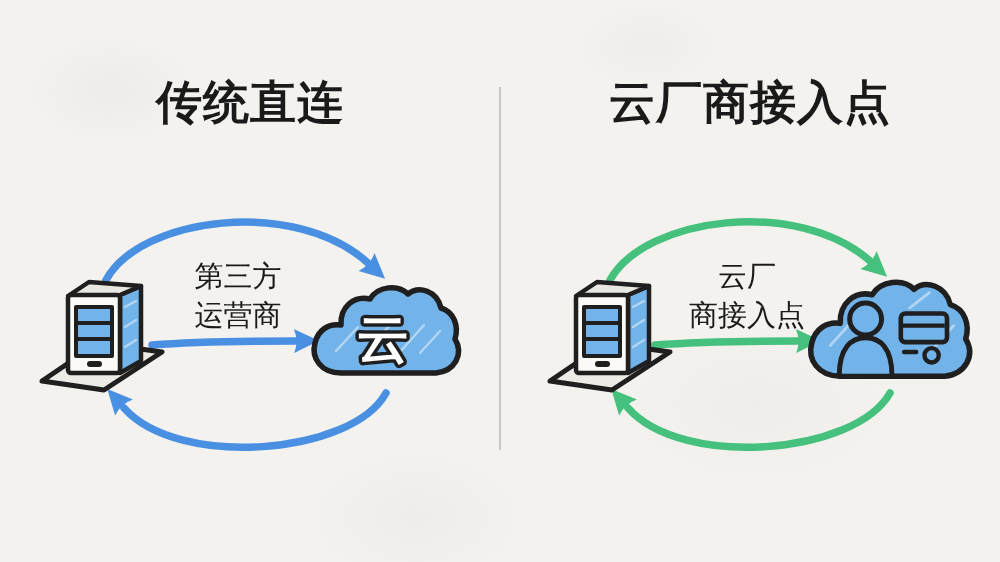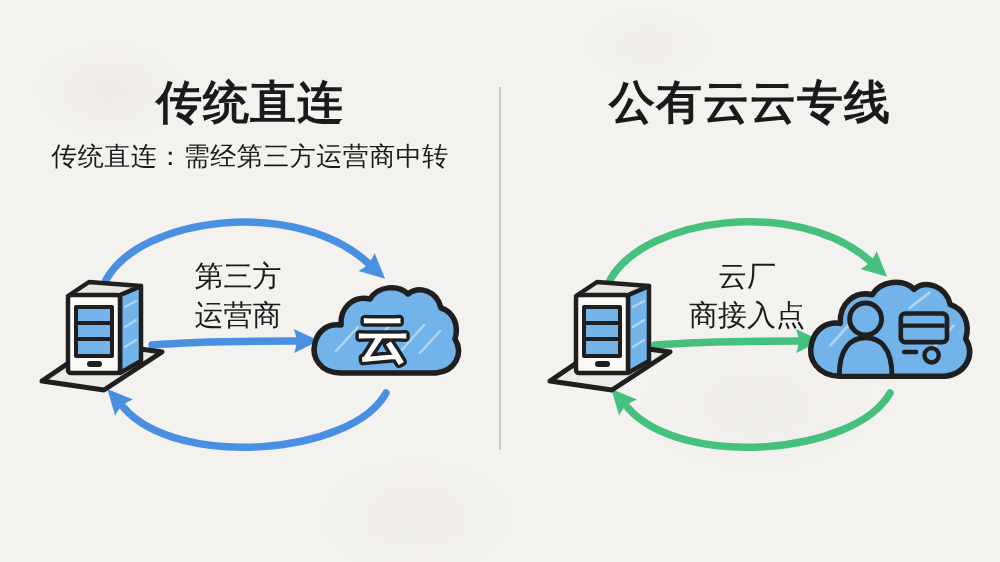--- a/index.html
+++ b/index.html
@@ -84,21 +84,20 @@
       C 156 73 147 90 128 92 Z"></path>
 
     <path id="arrow-head" d="M -6 -12 L 19 0 L -6 12 Q -1 0 -6 -12 Z"></path>
   </defs>
 </svg>
 
 <div class="canvas">
 
   <div class="half left">
     <h1 class="title">传统直连</h1>
-    <p class="subtitle">传统直连：需经第三方运营商中转</p>
 
     <svg class="scene" viewBox="0 0 500 300">
 
       <g>
         <path class="arrow blue" d="M 106 85 C 140 22 295 2 368 68"></path>
         <use href="#arrow-head" class="head blue" transform="translate(371,71) rotate(42)"></use>
       </g>
       <g>
         <path class="arrow blue" d="M 152 150 C 200 146 255 146 296 146"></path>
         <use href="#arrow-head" class="head blue" transform="translate(300,146) rotate(-1)"></use>
@@ -119,21 +118,21 @@
         <use href="#cloud-shape" class="f-blue ink" stroke-width="5.5" stroke-linejoin="round"></use>
         <path class="scribble" d="M 28 70 l 22 -24 M 52 78 l 30 -34 M 84 80 l 32 -36 M 112 72 l 20 -22"></path>
         <text class="cloud-glyph" x="75" y="76">云</text>
       </g>
     </svg>
   </div>
 
   <div class="divider"></div>
 
   <div class="half right">
-    <h1 class="title">公有云云专线</h1>
+    <h1 class="title">云厂商接入点</h1>
 
     <svg class="scene" viewBox="0 0 500 300">
 
       <g>
         <path class="arrow green" d="M 110 85 C 145 22 298 2 370 66"></path>
         <use href="#arrow-head" class="head green" transform="translate(373,69) rotate(42)"></use>
       </g>
       <g>
         <path class="arrow green" d="M 155 150 C 205 146 258 146 298 146"></path>
         <use href="#arrow-head" class="head green" transform="translate(302,146) rotate(-1)"></use>

